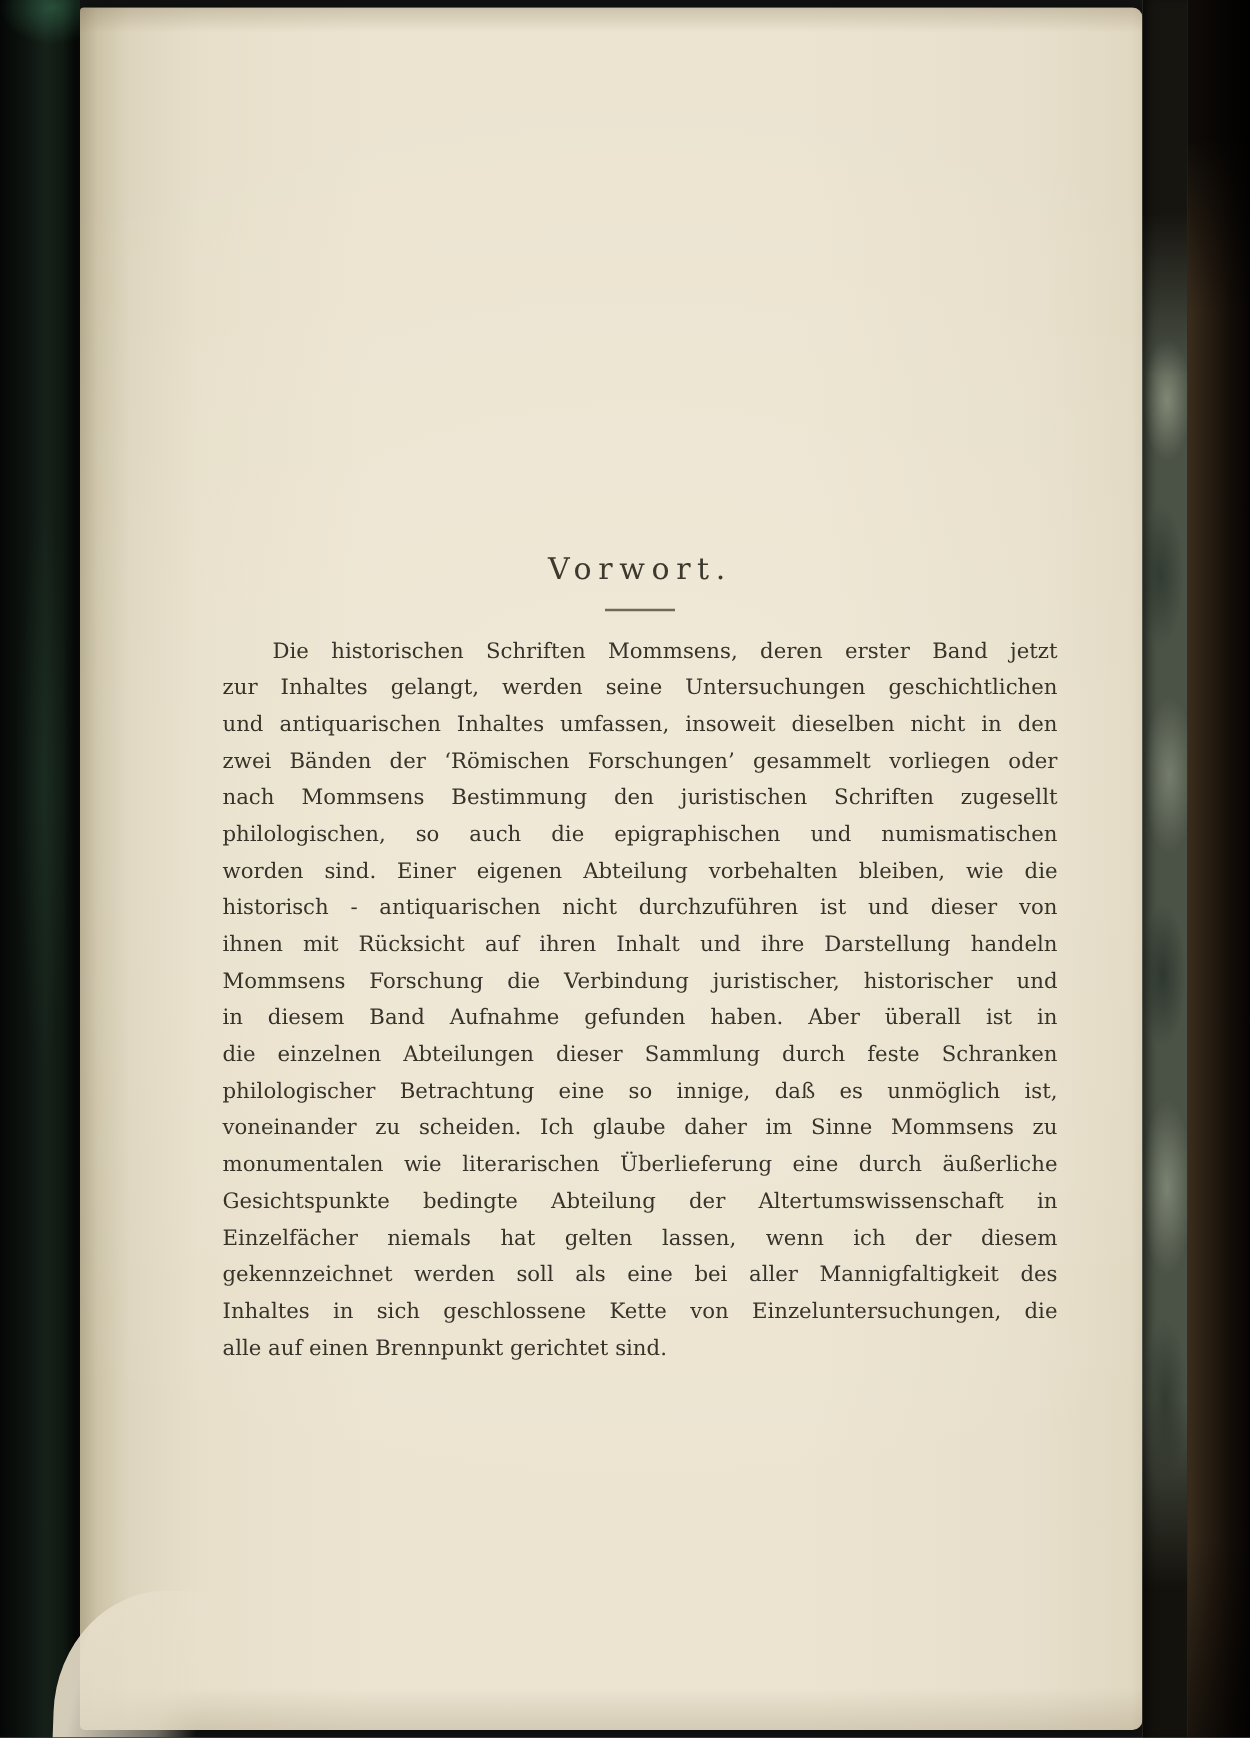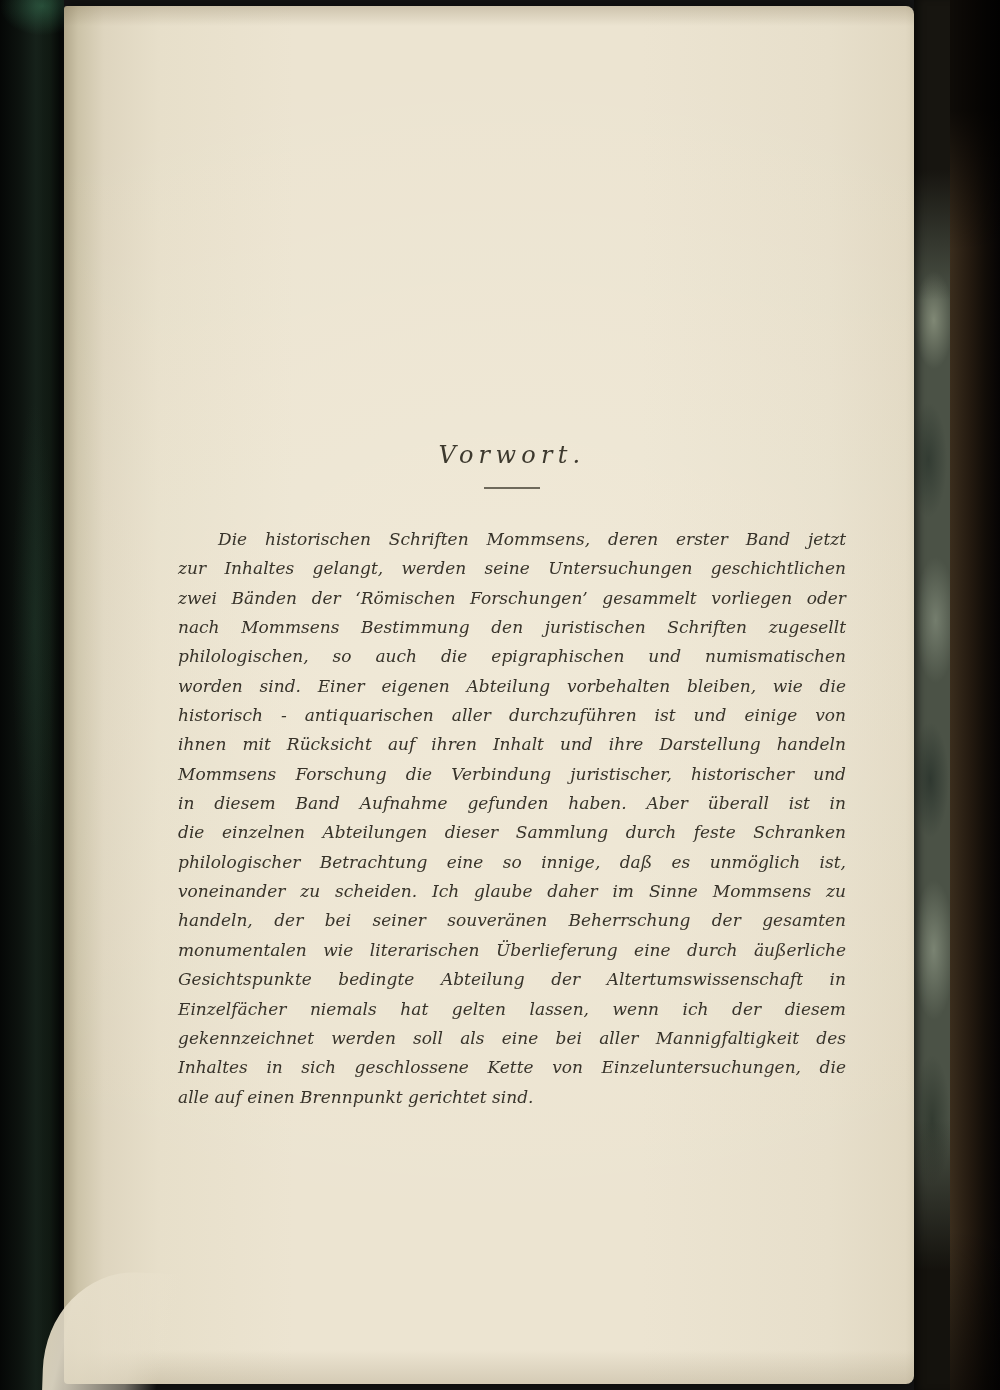--- a/index.html
+++ b/index.html
@@ -38,41 +38,40 @@
       linear-gradient(0deg,  rgba(118,102,70,0.20) 0px, rgba(118,102,70,0) 34px),
       radial-gradient(900px 700px at 52% 46%, rgba(255,252,240,0.20), rgba(255,252,240,0) 85%),
       linear-gradient(90deg, #b2a88c 0px, #ccc3a8 14px, #ded5bf 40px, #e7dfca 95px,
                       #ece4d1 230px, #ece4d1 68%, #e7dfcb 90%, #e1d8c2 99%, #d8cfb8 100%);
     background-color: #eae2ce;
     box-shadow: 0 0 18px rgba(0,0,0,0.55);
   }
 
   .content {
     padding: 435px 68px 0 114px; 
-    font-style: italic;
   }
 
   .heading {
     text-align: center;
     font-size: 24px;
     line-height: 28px;
     letter-spacing: 0.22em;
     color: #3d392e;
   }
 
   .heading-divider {
     width: 56px;
     height: 0;
     border: 0;
     border-top: 2px solid #6e695b;
     margin: 18px auto 0 auto;
   }
 
   .paragraph {
-    margin-top: 36px;
+    margin-top: 18px;
     font-size: 17px;
     line-height: 29.35px;
     color: #37332a;
   }
   .paragraph .line {
     text-align: justify;
     text-align-last: justify;
   }
   .paragraph .line.first {
     text-indent: 40px;
@@ -134,32 +133,32 @@
 
   <div class="spine"></div>
 
   <div class="page">
     <div class="content">
       <div class="heading">Vorwort.</div>
       <hr class="heading-divider">
       <div class="paragraph">
           <div class="line first">Die historischen Schriften Mommsens, deren erster Band jetzt</div>
           <div class="line">zur Inhaltes gelangt, werden seine Untersuchungen geschichtlichen</div>
+          <div class="line">und antiquarischen Inhaltes umfassen, insoweit dieselben nicht in den</div>
           <div class="line">zwei Bänden der ‘Römischen Forschungen’ gesammelt vorliegen oder</div>
           <div class="line">nach Mommsens Bestimmung den juristischen Schriften zugesellt</div>
           <div class="line">philologischen, so auch die epigraphischen und numismatischen</div>
           <div class="line">worden sind.  Einer eigenen Abteilung vorbehalten bleiben, wie die</div>
-          <div class="line">historisch - antiquarischen aller durchzuführen ist und einige von</div>
+          <div class="line">historisch - antiquarischen nicht durchzuführen ist und dieser von</div>
           <div class="line">ihnen mit Rücksicht auf ihren Inhalt und ihre Darstellung handeln</div>
           <div class="line">Mommsens Forschung die Verbindung juristischer, historischer und</div>
           <div class="line">in diesem Band Aufnahme gefunden haben.  Aber überall ist in</div>
           <div class="line">die einzelnen Abteilungen dieser Sammlung durch feste Schranken</div>
           <div class="line">philologischer Betrachtung eine so innige, daß es unmöglich ist,</div>
           <div class="line">voneinander zu scheiden.  Ich glaube daher im Sinne Mommsens zu</div>
-          <div class="line">handeln, der bei seiner souveränen Beherrschung der gesamten</div>
           <div class="line">monumentalen wie literarischen Überlieferung eine durch äußerliche</div>
           <div class="line">Gesichtspunkte bedingte Abteilung der Altertumswissenschaft in</div>
           <div class="line">Einzelfächer niemals hat gelten lassen, wenn ich der diesem</div>
           <div class="line">gekennzeichnet werden soll als eine bei aller Mannigfaltigkeit des</div>
           <div class="line">Inhaltes in sich geschlossene Kette von Einzeluntersuchungen, die</div>
           <div class="line last">alle auf einen Brennpunkt gerichtet sind.</div>
         </div>
     </div>
   </div>
 

